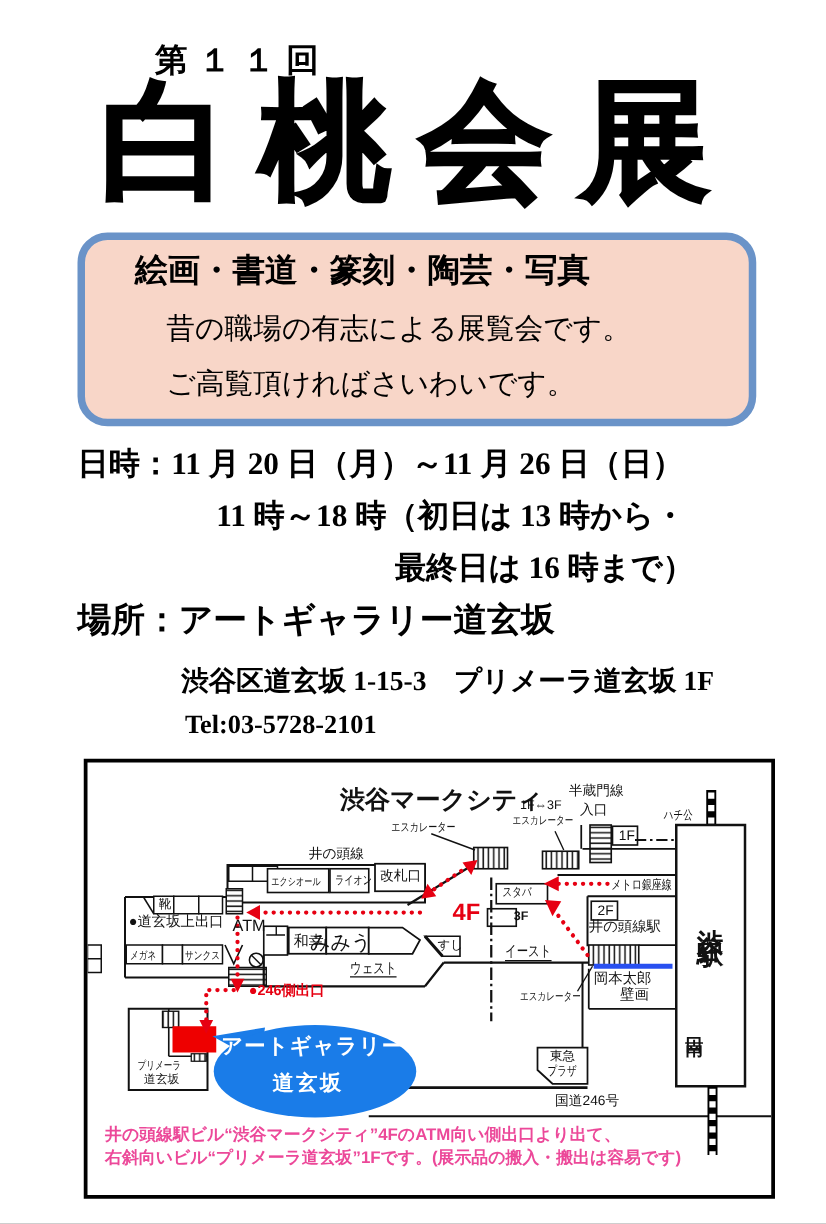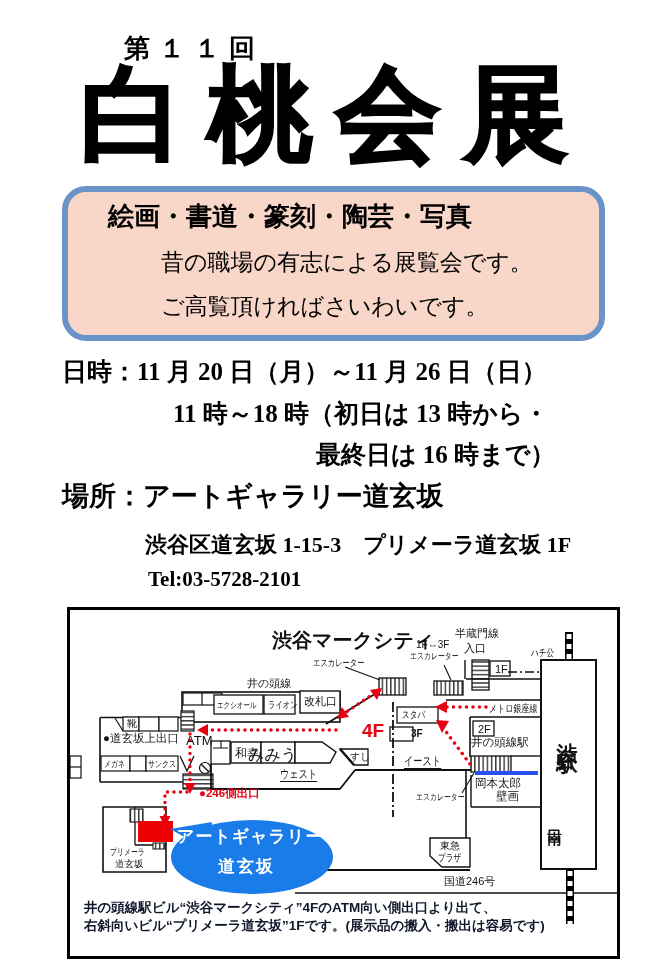--- a/index.html
+++ b/index.html
@@ -7,36 +7,36 @@
         font-family:"Liberation Serif","DejaVu Serif",serif;color:#000;}
   .abs{position:absolute;line-height:1.15;white-space:pre;}
   .edition{left:112px;top:34px;font-size:26px;font-weight:700;letter-spacing:9px;
            font-family:"Liberation Serif","DejaVu Serif",serif;margin-left:12px;}
   .title{left:80px;top:62px;font-size:104px;font-weight:900;letter-spacing:24px;line-height:1.0;
          font-family:"Liberation Sans","DejaVu Sans",sans-serif;-webkit-text-stroke:2.5px #000;}
   .introbox{left:62px;top:186px;width:543px;height:155px;box-sizing:border-box;
             border:6px solid #6a93c8;border-radius:24px;background:#f8d6c8;}
   .cats{left:108px;top:202px;font-size:26px;font-weight:700;
         font-family:"Liberation Sans","DejaVu Sans",sans-serif;}
-  .introline{font-size:23px;margin-left:28px;}
+  .introline{font-size:23px;}
   .sched{font-size:25px;font-weight:600;}
   .venue1{font-size:27px;font-weight:600;}
   .venue2{font-size:22px;font-weight:600;}
   .venue3{font-size:21px;font-weight:600;}
   .map{position:absolute;left:67px;top:607px;width:547px;height:346px;border:3px solid #000;background:#fff;}
   .map svg{position:absolute;left:0;top:0;}
   .ml{position:absolute;line-height:1;white-space:pre;color:#111;
       font-family:"Liberation Sans","DejaVu Sans",sans-serif;}
   .b{font-weight:700;}
   .narrow{transform:scaleX(.76);transform-origin:0 50%;}
   .u{border-bottom:1.5px solid #111;padding-bottom:1px;}
   .red{color:#e60012;}
   .wht{color:#fff;}
   .vert{writing-mode:vertical-rl;}
-  .note{color:#0f172a;font-weight:700;font-size:13.5px;
+  .note{color:#ec4899;font-weight:700;font-size:13.5px;
         font-family:"Liberation Sans","DejaVu Sans",sans-serif;}
 </style>
 </head>
 <body>
 
 <div class="page">
 
   <div class="abs edition">第１１回</div>
   <div class="abs title">白桃会展</div>
 

